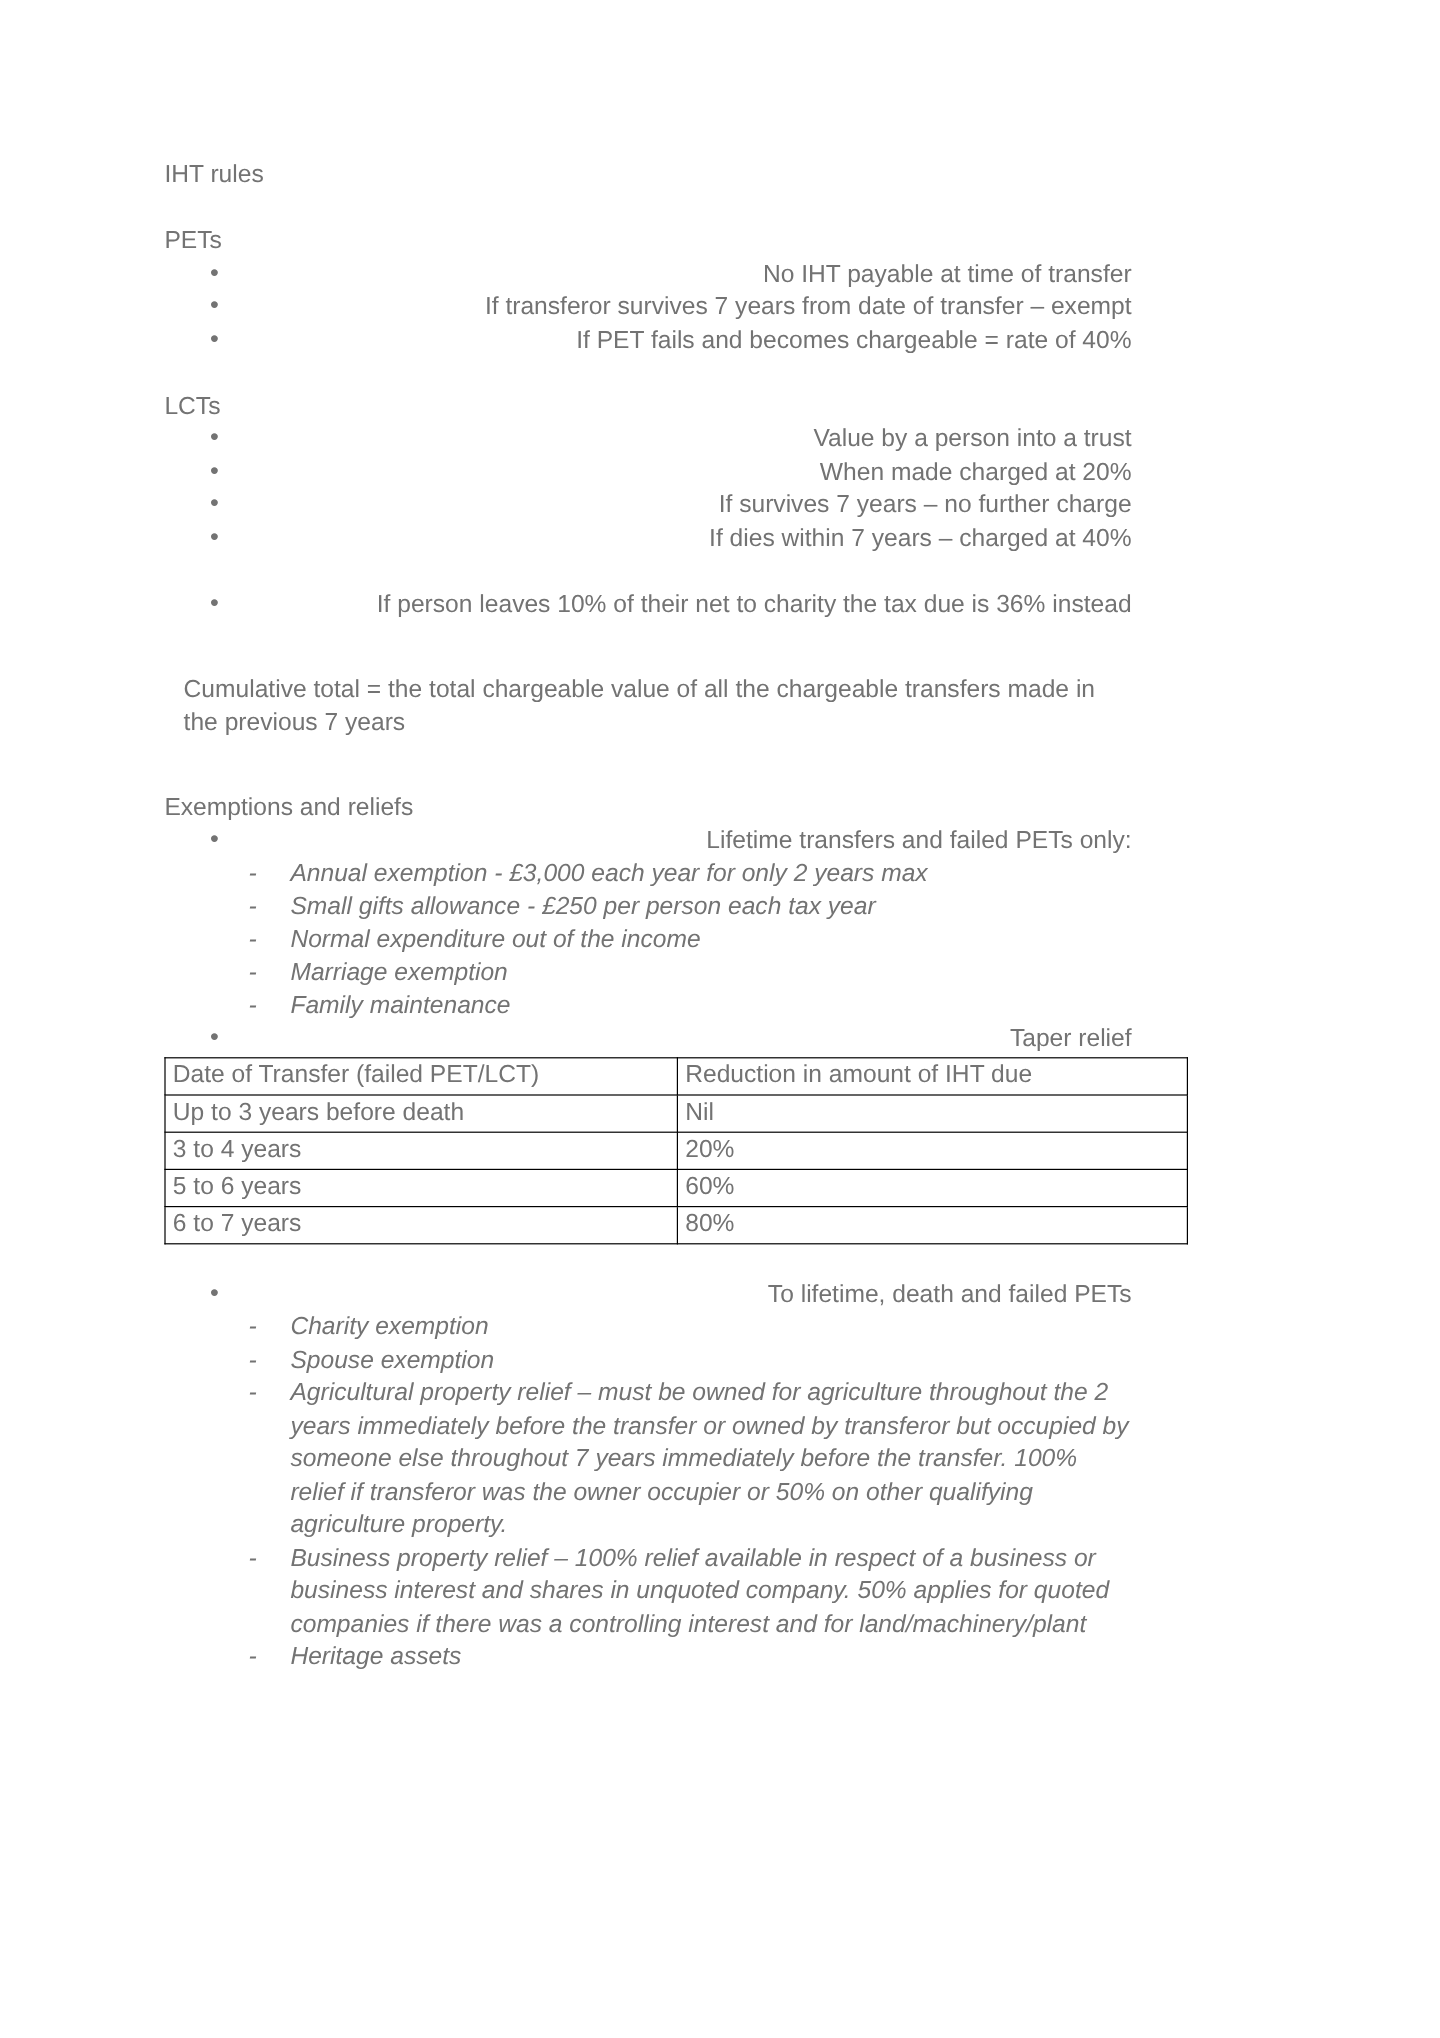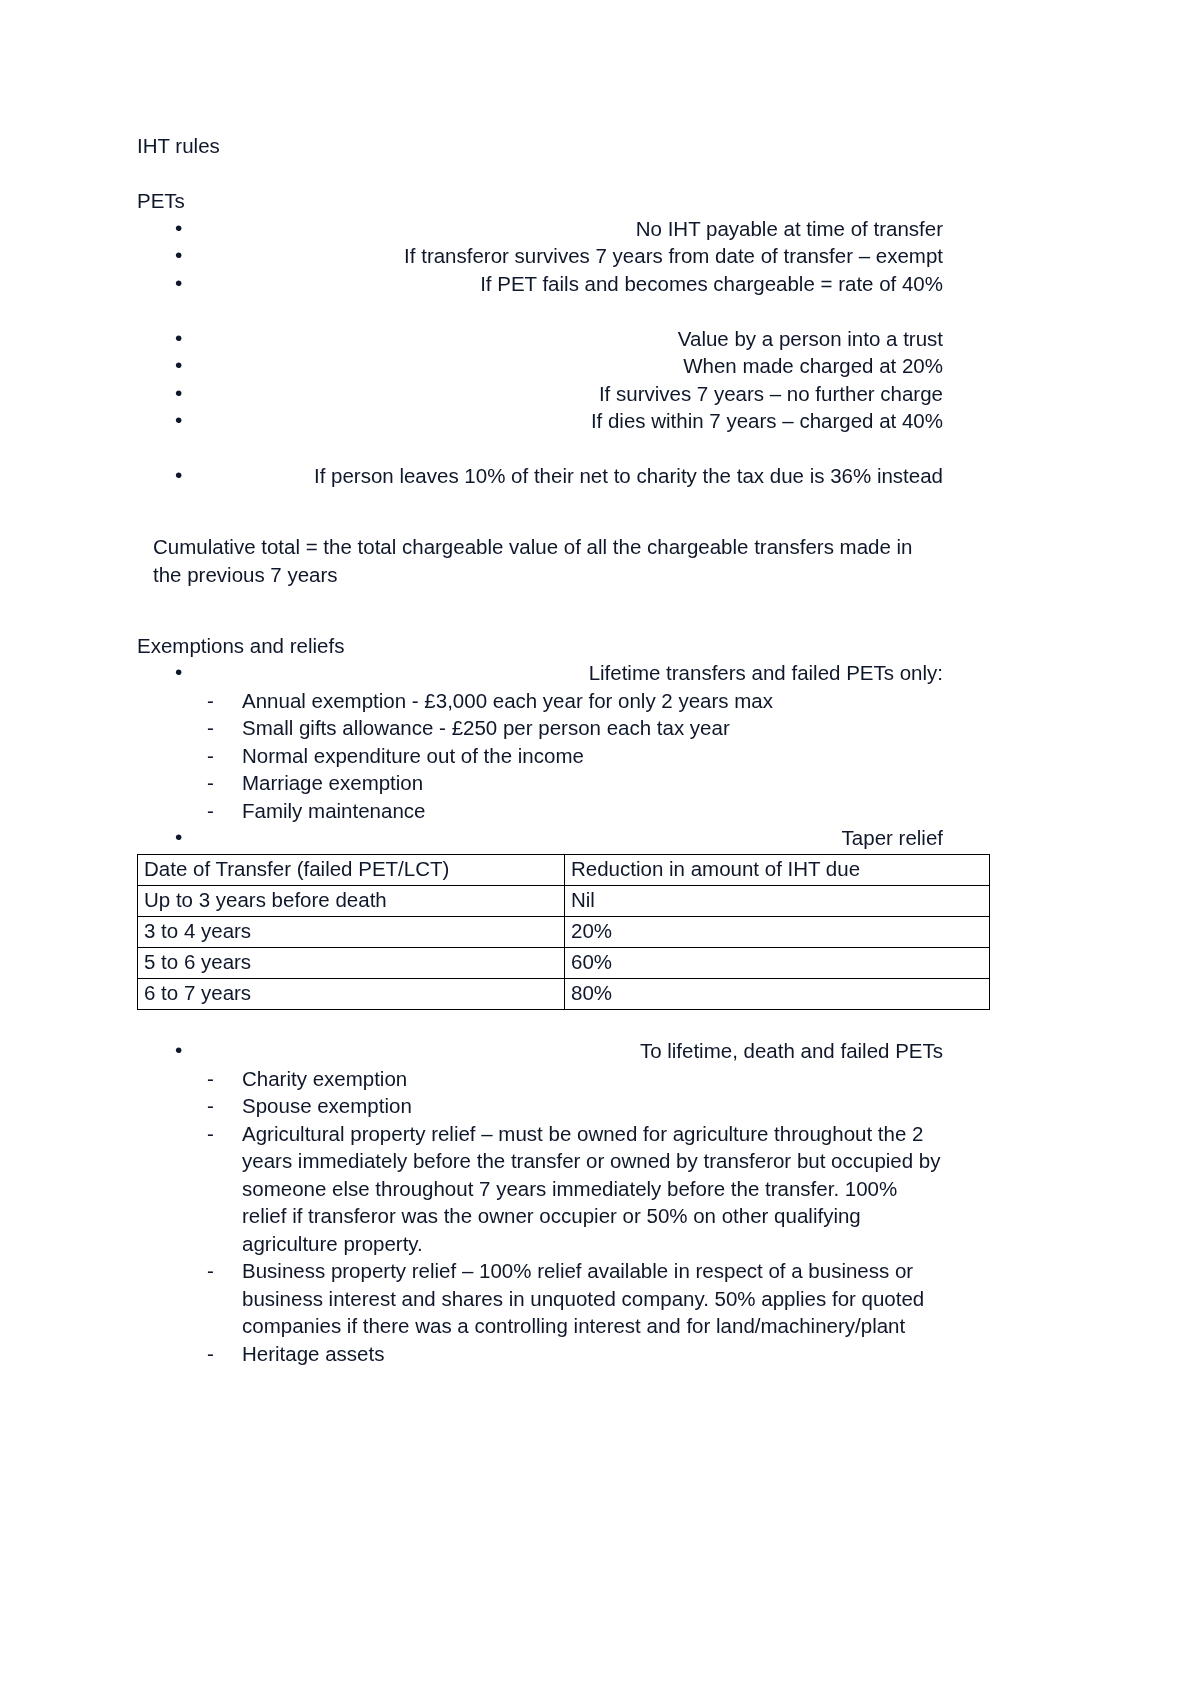--- a/index.html
+++ b/index.html
@@ -10,21 +10,21 @@
   .page {
     width: 1200px;
     height: 1698px;
     background: #ffffff;
     position: relative;
     box-sizing: border-box;
     padding: 132px 137px 0 137px;
     font-family: "Liberation Sans", "DejaVu Sans", sans-serif;
     font-size: 20.5px;
     line-height: 27.5px;
-    color: #0f172a;
+    color: #737373;
     font-stretch: condensed;
   }
   .doc-body {
     width: 806px;
   }
 
   
   .para {
     margin: 16px;
     line-height: 27.5px;
@@ -61,20 +61,21 @@
   }
   .bullets > li.no-marker::before {
     content: "";
   }
 
   
   .dashes {
     list-style: none;
     margin: 0;
     padding: 0;
+    font-style: italic;
   }
   .dashes > li {
     position: relative;
     padding-left: 105px;
     line-height: 27.5px;
     margin: 0;
   }
   .dashes > li::before {
     content: "-";
     position: absolute;
@@ -113,20 +114,21 @@
 
     <p class="heading-line">PETs</p>
     <ul class="bullets">
       <li>No IHT payable at time of transfer</li>
       <li>If transferor survives 7 years from date of transfer – exempt</li>
       <li>If PET fails and becomes chargeable = rate of 40%</li>
     </ul>
 
     <div class="spacer-line">&nbsp;</div>
 
+    <p class="heading-line">LCTs</p>
     <ul class="bullets">
       <li>Value by a person into a trust</li>
       <li>When made charged at 20%</li>
       <li>If survives 7 years – no further charge</li>
       <li>If dies within 7 years – charged at 40%</li>
       <li class="no-marker">&nbsp;</li>
       <li>If person leaves 10% of their net to charity the tax due is 36% instead</li>
     </ul>
 
     <div class="spacer-line">&nbsp;</div>

